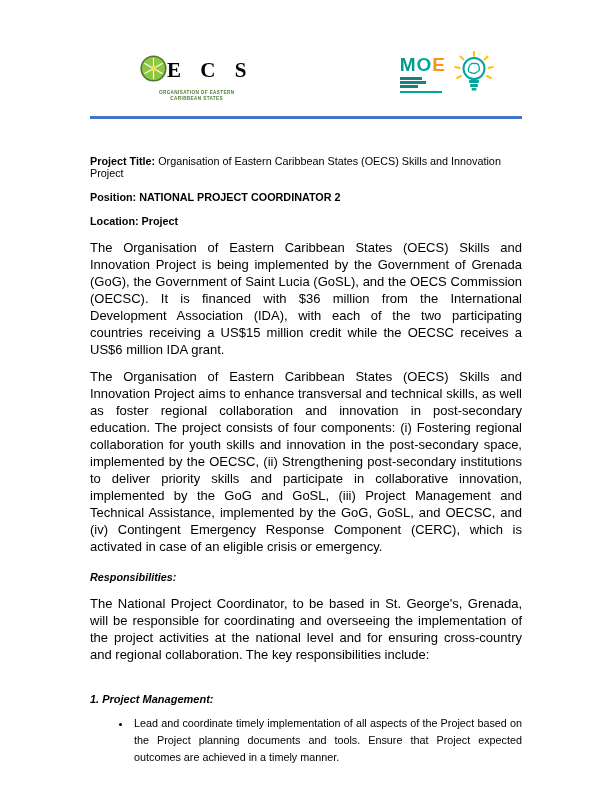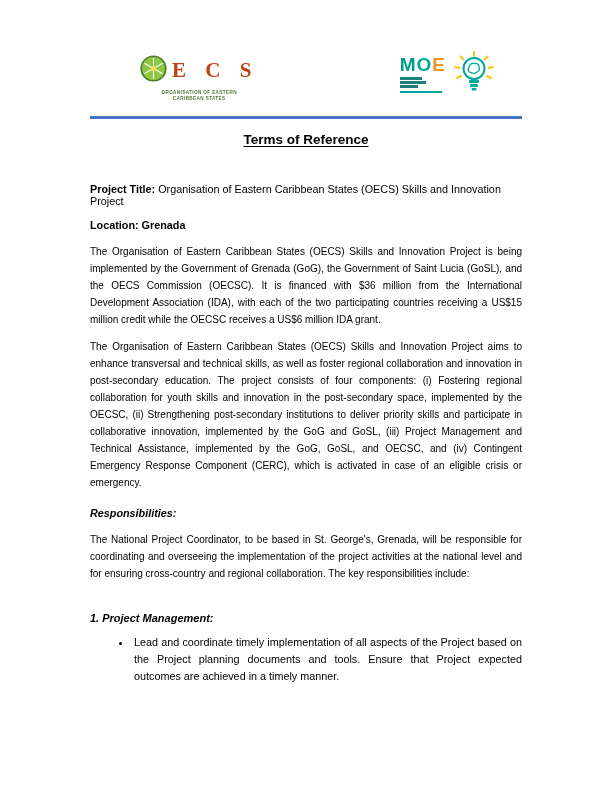--- a/index.html
+++ b/index.html
@@ -12,21 +12,21 @@
 
   
   .header-row {
     margin-top:55px; display:flex; justify-content:space-between;
     align-items:flex-start; padding-left:50px; padding-right:28px;
   }
   .oecs-logo { display:flex; flex-direction:column; align-items:center; }
   .oecs-top { display:flex; align-items:center; }
   .oecs-letters {
     font-family:"Liberation Serif", serif; font-size:21px; font-weight:bold;
-    color:#c2410c; letter-spacing:7px; margin-left:5px; line-height:1;
+    color:#000000; letter-spacing:7px; line-height:1;
   }
   .oecs-tagline {
     margin-top:4px; font-size:4.6px; line-height:6px; letter-spacing:0.4px;
     color:#4C7A34; text-align:center; font-weight:bold;
   }
   .moe-logo { display:flex; align-items:flex-start; }
   .moe-left { display:flex; flex-direction:column; }
   .moe-letters { font-size:19px; font-weight:800; line-height:1; letter-spacing:1px; }
   .moe-m { color:#009B8E; }
   .moe-o { color:#00A79D; }
@@ -51,21 +51,21 @@
   .meta-line { font-size:10.8px; line-height:12px; margin-bottom:12px; }
   .meta-label { font-weight:bold; }
   .meta-bold { font-weight:bold; }
 
   
   .section-heading {
     font-size:10.8px; font-weight:bold; font-style:italic;
     margin-top:24px; margin-bottom:12px;
   }
   .para {
-    font-size:10px; line-height:17px; text-align:justify; margin:0 0 10px 0;
+    font-size:13px; line-height:17px; text-align:justify; margin:0 0 10px 0;
   }
   .sub-heading {
     font-size:11px; font-weight:bold; font-style:italic;
     margin-top:30px; margin-bottom:10px;
   }
   ul.bullets { margin:0; padding-left:42px; }
   ul.bullets li {
     font-size:10.8px; line-height:17px; text-align:justify;
     padding-left:2px; margin-bottom:6px;
   }
@@ -130,28 +130,30 @@
             <rect x="15" y="29" width="10" height="3" rx="1" fill="#00A79D"></rect>
             <rect x="16" y="33" width="8" height="3" rx="1" fill="#00A79D"></rect>
             <rect x="17.5" y="37" width="5" height="2.5" rx="1" fill="#00A79D"></rect>
           </svg>
         </span>
       </div>
     </div>
 
     <div class="blue-rule"></div>
 
-    <div class="doc-title">Terms of Reference</div>
 
     <div class="meta-block">
       <div class="meta-line">
         <span class="meta-label">Project Title:</span><span> Organisation of Eastern Caribbean States (OECS) Skills and Innovation Project</span>
       </div>
       <div class="meta-line">
-        <span class="meta-label">Location:</span><span class="meta-bold"> Grenada</span>
+        <span class="meta-label">Position:</span><span class="meta-bold"> NATIONAL PROJECT COORDINATOR 2</span>
+      </div>
+      <div class="meta-line">
+        <span class="meta-label">Location:</span><span class="meta-bold"> Project</span>
       </div>
     </div>
 
     <p class="para">The Organisation of Eastern Caribbean States (OECS) Skills and Innovation Project is being implemented by the Government of Grenada (GoG), the Government of Saint Lucia (GoSL), and the OECS Commission (OECSC). It is financed with $36 million from the International Development Association (IDA), with each of the two participating countries receiving a US$15 million credit while the OECSC receives a US$6 million IDA grant.</p>
     <p class="para">The Organisation of Eastern Caribbean States (OECS) Skills and Innovation Project aims to enhance transversal and technical skills, as well as foster regional collaboration and innovation in post-secondary education. The project consists of four components: (i) Fostering regional collaboration for youth skills and innovation in the post-secondary space, implemented by the OECSC, (ii) Strengthening post-secondary institutions to deliver priority skills and participate in collaborative innovation, implemented by the GoG and GoSL, (iii) Project Management and Technical Assistance, implemented by the GoG, GoSL, and OECSC, and (iv) Contingent Emergency Response Component (CERC), which is activated in case of an eligible crisis or emergency.</p>
 
     <div class="section-heading" style="margin-top:16px;">Responsibilities:</div>
     <p class="para">The National Project Coordinator, to be based in St. George's, Grenada, will be responsible for coordinating and overseeing the implementation of the project activities at the national level and for ensuring cross-country and regional collaboration. The key responsibilities include:</p>
 
     <div class="sub-heading">1. Project Management:</div>

